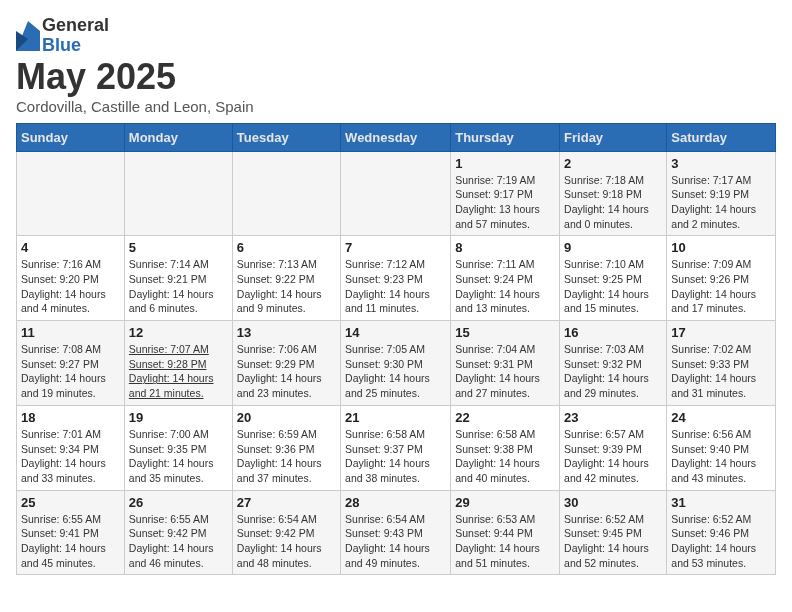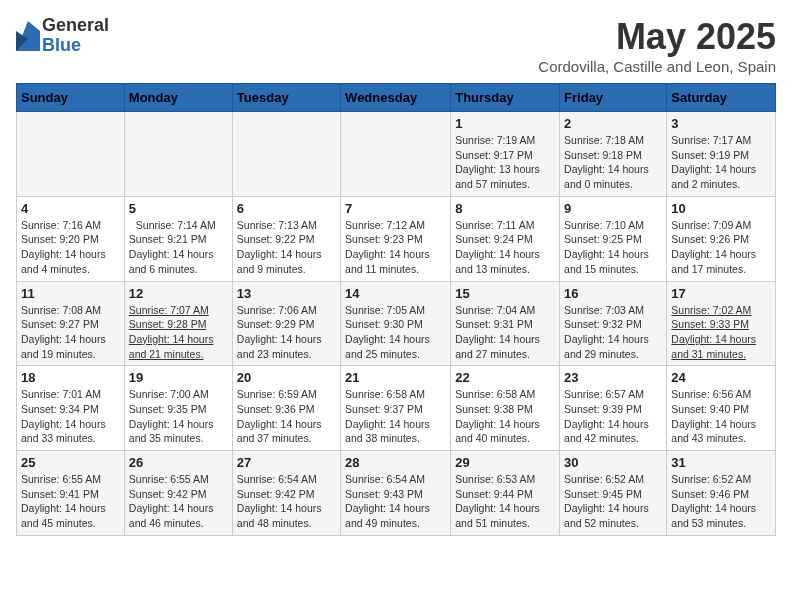--- a/index.html
+++ b/index.html
@@ -8,20 +8,21 @@
       background: #fff;
       width: 792px;
       min-height: 612px;
       padding: 16px;
     }
     .header {
       display: flex;
       justify-content: space-between;
       align-items: flex-start;
       margin-bottom: 8px;
+      flex-direction: column;
     }
     .logo {
       display: flex;
       align-items: center;
     }
     .logo-text {
       display: flex;
       flex-direction: column;
       line-height: 1.1;
     }
@@ -34,39 +35,39 @@
       font-size: 18px;
       font-weight: bold;
       color: #2a6db5;
     }
     .logo-icon {
       width: 24px;
       height: 30px;
       margin-right: 2px;
     }
     .title-section {
-      text-align: right;
+      text-align: left;
     }
     .main-title {
       font-size: 36px;
       font-weight: bold;
       color: #333;
     }
     .subtitle {
       font-size: 15px;
       color: #555;
     }
     table {
       width: 100%;
       border-collapse: collapse;
       font-size: 11px;
     }
     thead tr th {
       background-color: #2a6db5;
-      color: #000000;
+      color: #e5e5e5;
       text-align: left;
       padding: 6px 4px;
       font-size: 13px;
       font-weight: bold;
       border: 1px solid #1a5a9a;
     }
     tbody tr td {
       border: 1px solid #ccc;
       vertical-align: top;
       padding: 4px;
@@ -140,21 +141,21 @@
 Sunset: 9:18 PM
 Daylight: 14 hours and 0 minutes.</span></td>
         <td><span class="day-num">3</span><span class="day-info" style="white-space: pre-line;">Sunrise: 7:17 AM
 Sunset: 9:19 PM
 Daylight: 14 hours and 2 minutes.</span></td>
       </tr>
       <tr>
         <td><span class="day-num">4</span><span class="day-info" style="white-space: pre-line;">Sunrise: 7:16 AM
 Sunset: 9:20 PM
 Daylight: 14 hours and 4 minutes.</span></td>
-        <td><span class="day-num">5</span><span class="day-info" style="white-space: pre-line; margin-left: 7px;">Sunrise: 7:14 AM
+        <td><span class="day-num">5</span><span class="day-info" style="white-space: pre-line;">Sunrise: 7:14 AM
 Sunset: 9:21 PM
 Daylight: 14 hours and 6 minutes.</span></td>
         <td><span class="day-num">6</span><span class="day-info" style="white-space: pre-line;">Sunrise: 7:13 AM
 Sunset: 9:22 PM
 Daylight: 14 hours and 9 minutes.</span></td>
         <td><span class="day-num">7</span><span class="day-info" style="white-space: pre-line;">Sunrise: 7:12 AM
 Sunset: 9:23 PM
 Daylight: 14 hours and 11 minutes.</span></td>
         <td><span class="day-num">8</span><span class="day-info" style="white-space: pre-line;">Sunrise: 7:11 AM
 Sunset: 9:24 PM
@@ -178,21 +179,21 @@
 Daylight: 14 hours and 23 minutes.</span></td>
         <td><span class="day-num">14</span><span class="day-info" style="white-space: pre-line;">Sunrise: 7:05 AM
 Sunset: 9:30 PM
 Daylight: 14 hours and 25 minutes.</span></td>
         <td><span class="day-num">15</span><span class="day-info" style="white-space: pre-line;">Sunrise: 7:04 AM
 Sunset: 9:31 PM
 Daylight: 14 hours and 27 minutes.</span></td>
         <td><span class="day-num">16</span><span class="day-info" style="white-space: pre-line;">Sunrise: 7:03 AM
 Sunset: 9:32 PM
 Daylight: 14 hours and 29 minutes.</span></td>
-        <td><span class="day-num">17</span><span class="day-info" style="white-space: pre-line; text-decoration: underline;">Sunrise: 7:02 AM
+        <td><span class="day-num">17</span><span class="day-info" style="white-space: pre-line;">Sunrise: 7:02 AM
 Sunset: 9:33 PM
 Daylight: 14 hours and 31 minutes.</span></td>
       </tr>
       <tr>
         <td><span class="day-num">18</span><span class="day-info" style="white-space: pre-line;">Sunrise: 7:01 AM
 Sunset: 9:34 PM
 Daylight: 14 hours and 33 minutes.</span></td>
         <td><span class="day-num">19</span><span class="day-info" style="white-space: pre-line; margin-top: 35px;">Sunrise: 7:00 AM
 Sunset: 9:35 PM
 Daylight: 14 hours and 35 minutes.</span></td>

